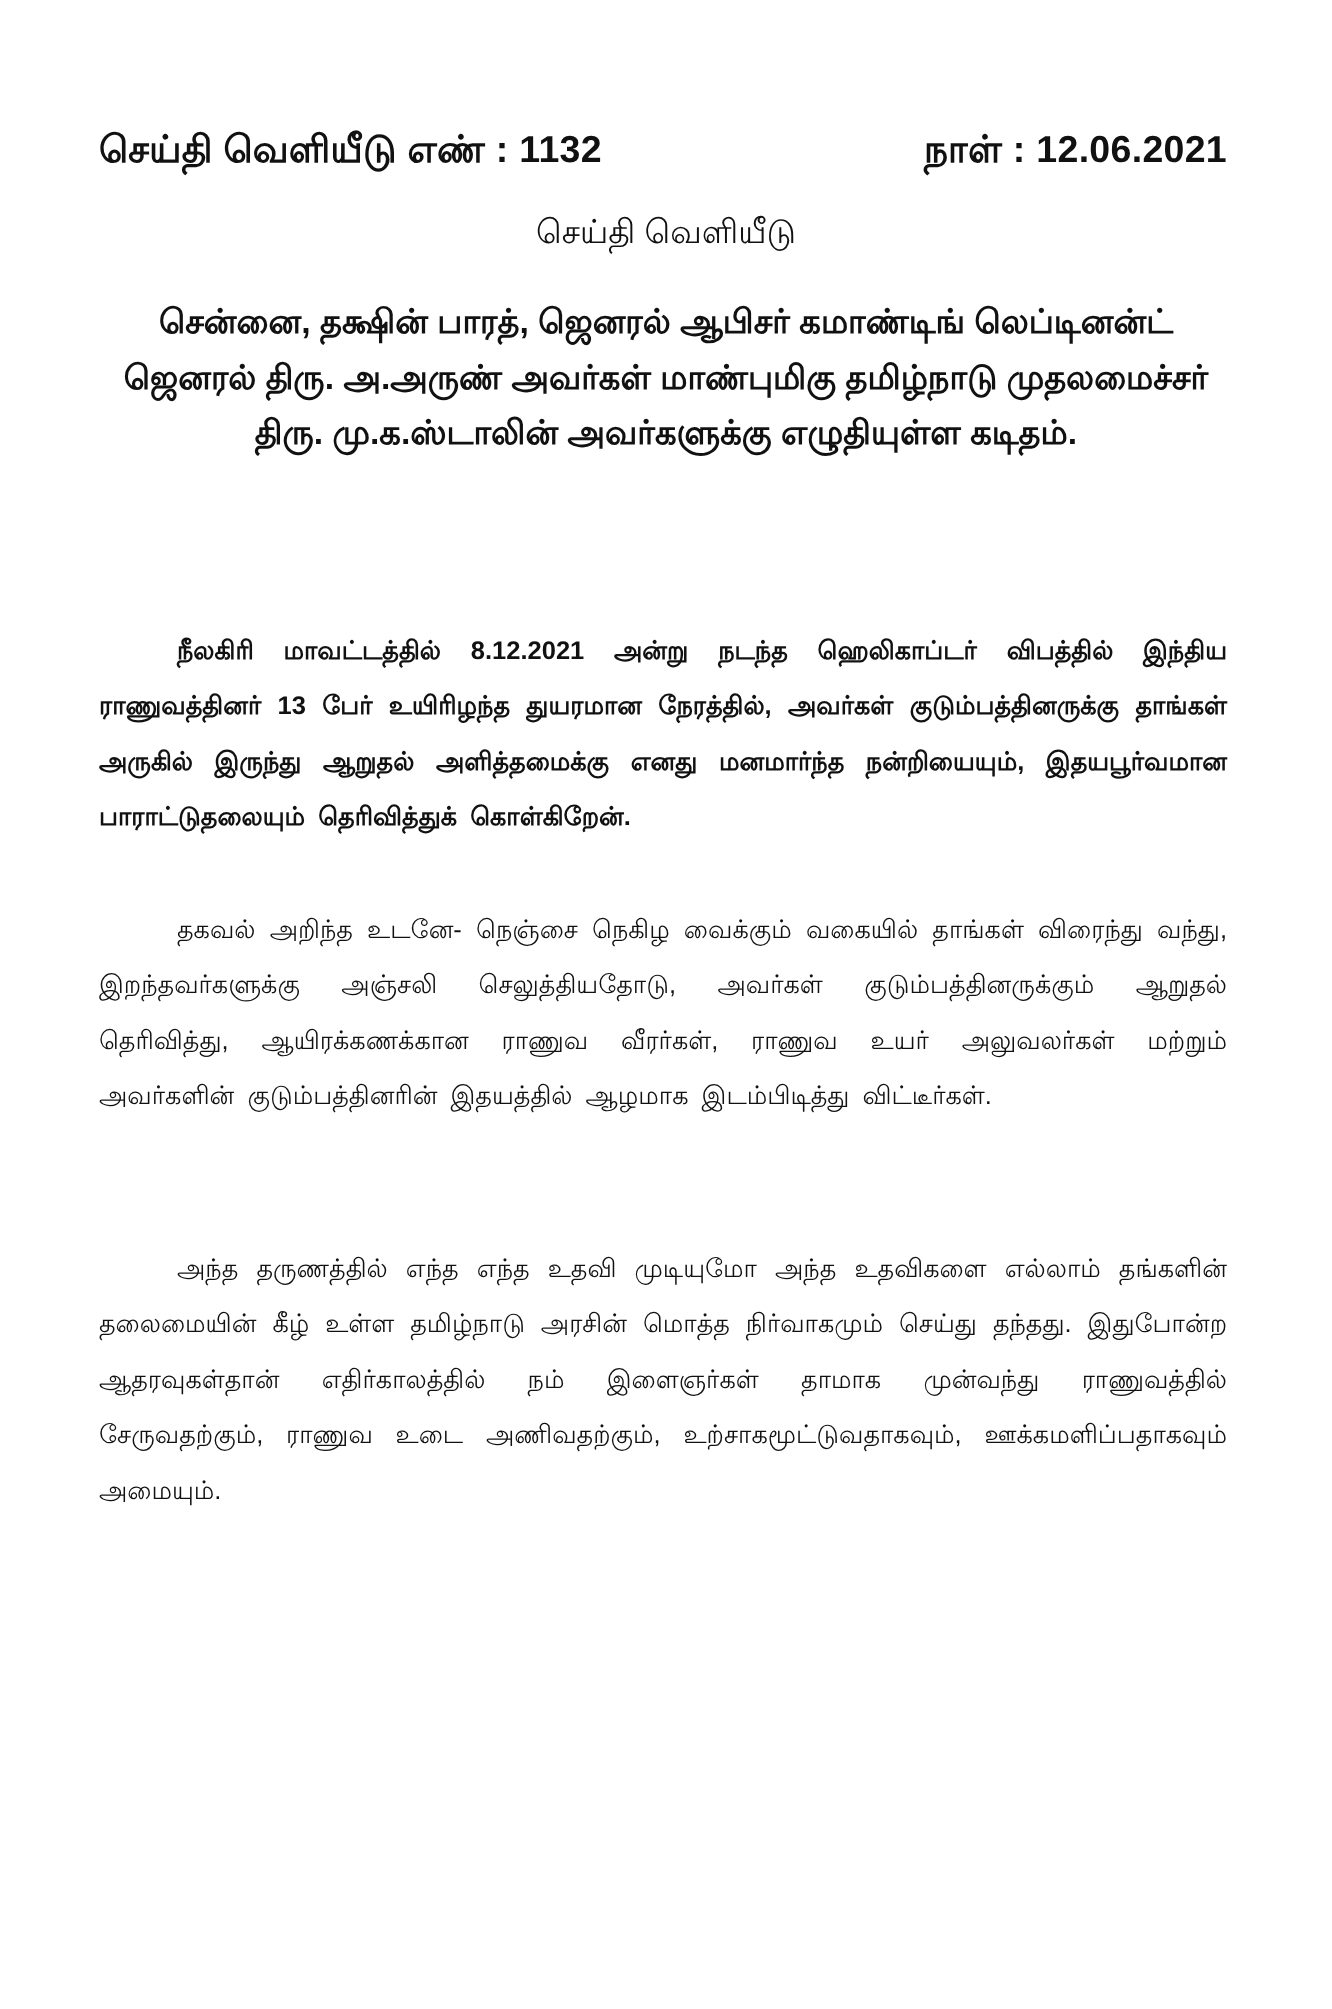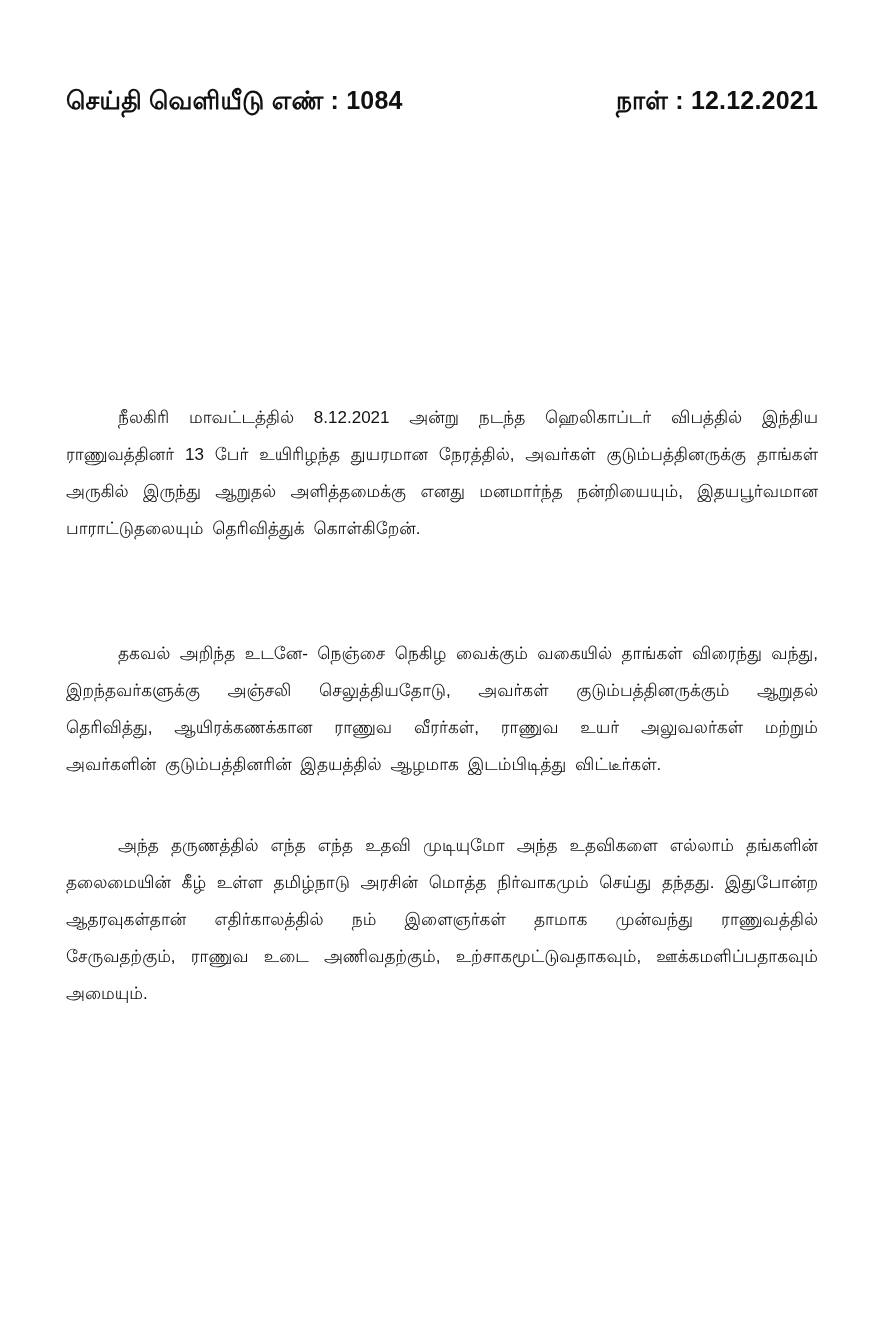--- a/index.html
+++ b/index.html
@@ -2,32 +2,34 @@
 <html><head>
 <meta charset="utf-8">
 <style>
   html, body { margin:0; padding:0; background:#ffffff; }
   body { width:888px; height:1339px; overflow:hidden; position:relative; color:#111111; font-family:"Liberation Sans","DejaVu Sans",sans-serif; }
   .page { position:absolute; left:0; top:0; width:888px; height:1339px; background:#ffffff; }
   .header-row { position:absolute; top:86px; left:66px; right:70px; display:flex; justify-content:space-between; align-items:baseline; font-weight:bold; font-size:25px; letter-spacing:0.2px; }
   .sub-title { position:absolute; top:142px; left:0; width:888px; text-align:center; font-size:22px; }
   .title { position:absolute; top:196px; left:60px; width:768px; text-align:center; font-weight:bold; font-size:22.5px; line-height:37px; }
   .para { position:absolute; left:66px; width:752px; font-size:17px; line-height:37px; text-align:justify; text-indent:52px; word-spacing:4px; }
-  .p1 { top:382px; }
-  .p2 { top:618px; }
+  .p1 { top:398px;font-weight:bold; }
+  .p2 { top:584px; }
   .p3 { top:810px; }
   .p4 { top:1094px; }
 </style>
 </head>
 <body>
 
 <div class="page">
   <div class="header-row">
-    <span>செய்தி வெளியீடு எண் : 1084</span>
-    <span>நாள் : 12.12.2021</span>
+    <span>செய்தி வெளியீடு எண் : 1132</span>
+    <span>நாள் : 12.06.2021</span>
   </div>
 
+  <div class="sub-title">செய்தி வெளியீடு</div>
 
+  <div class="title">சென்னை, தக்ஷின் பாரத், ஜெனரல் ஆபிசர் கமாண்டிங் லெப்டினன்ட் ஜெனரல் திரு. அ.அருண் அவர்கள் மாண்புமிகு தமிழ்நாடு முதலமைச்சர் திரு. மு.க.ஸ்டாலின் அவர்களுக்கு எழுதியுள்ள கடிதம்.</div>
 
   <p class="para p1">நீலகிரி மாவட்டத்தில் 8.12.2021 அன்று நடந்த ஹெலிகாப்டர் விபத்தில் இந்திய ராணுவத்தினர் 13 பேர் உயிரிழந்த துயரமான நேரத்தில், அவர்கள் குடும்பத்தினருக்கு தாங்கள் அருகில் இருந்து ஆறுதல் அளித்தமைக்கு எனது மனமார்ந்த நன்றியையும், இதயபூர்வமான பாராட்டுதலையும் தெரிவித்துக் கொள்கிறேன்.</p>
   <p class="para p2">தகவல் அறிந்த உடனே- நெஞ்சை நெகிழ வைக்கும் வகையில் தாங்கள் விரைந்து வந்து, இறந்தவர்களுக்கு அஞ்சலி செலுத்தியதோடு, அவர்கள் குடும்பத்தினருக்கும் ஆறுதல் தெரிவித்து, ஆயிரக்கணக்கான ராணுவ வீரர்கள், ராணுவ உயர் அலுவலர்கள் மற்றும் அவர்களின் குடும்பத்தினரின் இதயத்தில் ஆழமாக இடம்பிடித்து விட்டீர்கள்.</p>
   <p class="para p3">அந்த தருணத்தில் எந்த எந்த உதவி முடியுமோ அந்த உதவிகளை எல்லாம் தங்களின் தலைமையின் கீழ் உள்ள தமிழ்நாடு அரசின் மொத்த நிர்வாகமும் செய்து தந்தது. இதுபோன்ற ஆதரவுகள்தான் எதிர்காலத்தில் நம் இளைஞர்கள் தாமாக முன்வந்து ராணுவத்தில் சேருவதற்கும், ராணுவ உடை அணிவதற்கும், உற்சாகமூட்டுவதாகவும், ஊக்கமளிப்பதாகவும் அமையும்.</p>
 </div>
 
 </body></html>

